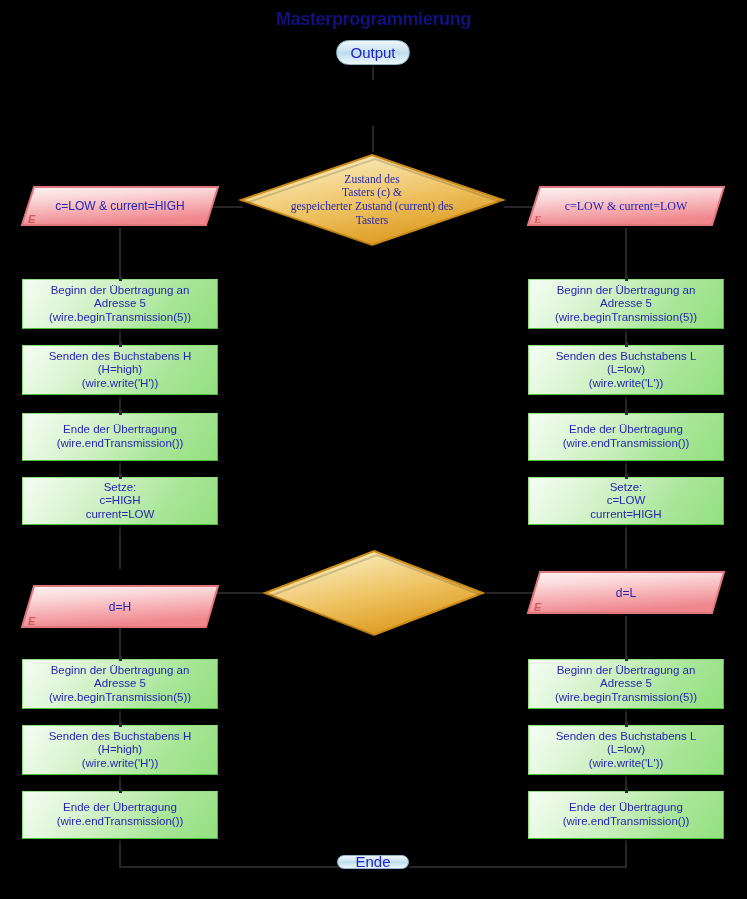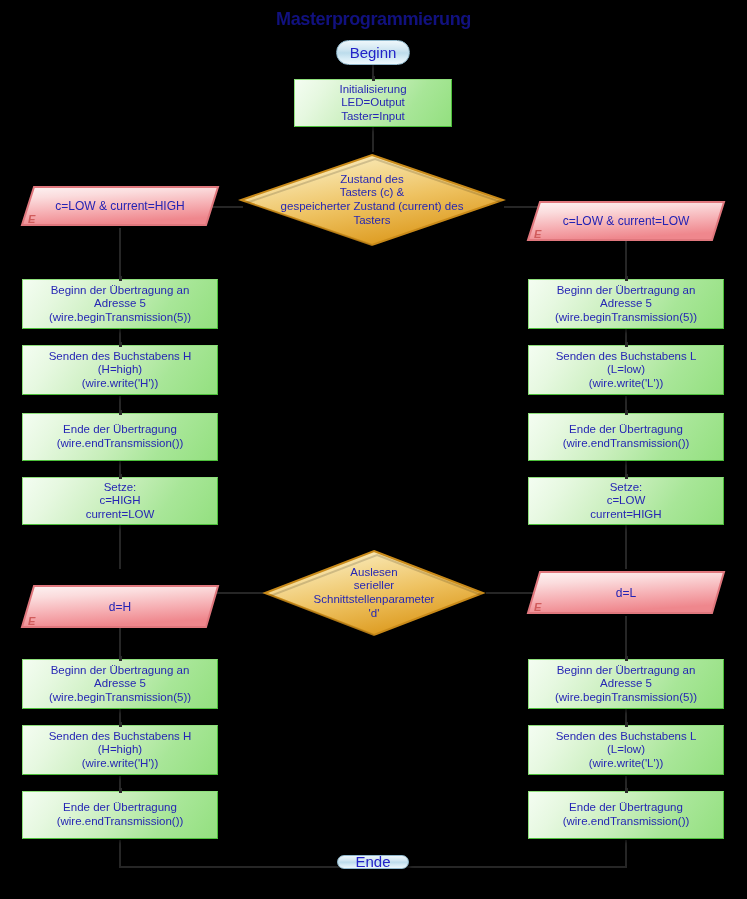--- a/index.html
+++ b/index.html
@@ -107,21 +107,21 @@
     box-shadow: none;
     font-size: 11.5px;
   }
   .decision .shape {
     position: absolute;
     left: 0; top: 0;
     width: 100%;
     height: 100%;
     z-index: 1;
   }
-  .decision .lbl { color: #2626b4; }
+  .decision .lbl { color: #2626b4; font-family: Liberation Serif, serif; }
 
   
   .io {
     font-size: 12px;
     align-items: center;
   }
   .io .shape {
     position: absolute;
     left: 0; top: 0;
     width: 100%;
@@ -180,28 +180,23 @@
   <div class="conn" style="left:119px; top:708px; width:2px; height:14px;"></div>
   <div class="conn" style="left:119px; top:776px; width:2px; height:14px;"></div>
   <div class="conn" style="left:625px; top:708px; width:2px; height:14px;"></div>
   <div class="conn" style="left:625px; top:776px; width:2px; height:14px;"></div>
 
   <div class="conn" style="left:119px; top:840px; width:2px; height:27px;"></div>
   <div class="conn" style="left:625px; top:840px; width:2px; height:27px;"></div>
   <div class="conn" style="left:119px; top:866px; width:508px; height:2px;"></div>
 
   <div class="node terminator" style="left:336px; top:40px; width:74px; height:25px;">
-    <span class="lbl">Beginn</span>
-  </div>
-
-  <div class="node process" style="left:294px; top:79px; width:158px; height:48px;">
-    <span class="lbl">Initialisierung
-LED=Output
-Taster=Input</span>
-  </div>
+    <span class="lbl">Output</span>
+  </div>
+
 
   <div class="node decision" style="left:238px; top:152px; width:268px; height:96px;">
     <svg class="shape" viewBox="0 0 268 96" preserveAspectRatio="none">
       <defs>
         <linearGradient id="gdiamond1" x1="0" y1="0" x2="0.55" y2="1">
           <stop offset="0%" stop-color="#fdf4d3"></stop>
           <stop offset="30%" stop-color="#f6dfa0"></stop>
           <stop offset="62%" stop-color="#eec261"></stop>
           <stop offset="100%" stop-color="#dd9b20"></stop>
         </linearGradient>
@@ -224,21 +219,21 @@
           <stop offset="65%" stop-color="#f6b0b4"></stop>
           <stop offset="100%" stop-color="#ef878d"></stop>
         </linearGradient>
       </defs>
       <polygon points="14,2 198,2 186,40 2,40" fill="url(#gio1)" stroke="#e0777d" stroke-width="2"></polygon>
     </svg>
     <span class="lbl">c=LOW &amp; current=HIGH</span>
     <span class="tag">E</span>
   </div>
 
-  <div class="node io" style="left:526px; top:200px; width:200px; height:43px;">
+  <div class="node io" style="left:526px; top:185px; width:200px; height:43px;font-family:Liberation Serif, serif;">
     <svg class="shape" viewBox="0 0 200 43" preserveAspectRatio="none">
       <polygon points="14,2 198,2 186,40 2,40" fill="url(#gio1)" stroke="#e0777d" stroke-width="2"></polygon>
     </svg>
     <span class="lbl">c=LOW &amp; current=LOW</span>
     <span class="tag">E</span>
   </div>
 
   <div class="node process" style="left:22px; top:279px; width:196px; height:50px;">
     <span class="lbl">Beginn der Übertragung an
 Adresse 5
@@ -291,24 +286,20 @@
         <linearGradient id="gdiamond2" x1="0" y1="0" x2="0.55" y2="1">
           <stop offset="0%" stop-color="#fdf4d3"></stop>
           <stop offset="30%" stop-color="#f6dfa0"></stop>
           <stop offset="62%" stop-color="#eec261"></stop>
           <stop offset="100%" stop-color="#dd9b20"></stop>
         </linearGradient>
       </defs>
       <polygon points="112,3 221,45 112,87 3,45" fill="url(#gdiamond2)" stroke="#c98a19" stroke-width="2"></polygon>
       <polygon points="115,7 222,48 115,89 8,48" fill="none" stroke="rgba(0,0,0,0.45)" stroke-width="2" opacity="0.35"></polygon>
     </svg>
-    <span class="lbl" style="max-width:200px;">Auslesen
-serieller
-Schnittstellenparameter
-'d'</span>
   </div>
 
   <div class="node io" style="left:20px; top:584px; width:200px; height:46px;">
     <svg class="shape" viewBox="0 0 200 46" preserveAspectRatio="none">
       <polygon points="14,2 198,2 186,43 2,43" fill="url(#gio1)" stroke="#e0777d" stroke-width="2"></polygon>
     </svg>
     <span class="lbl">d=H</span>
     <span class="tag">E</span>
   </div>
 

